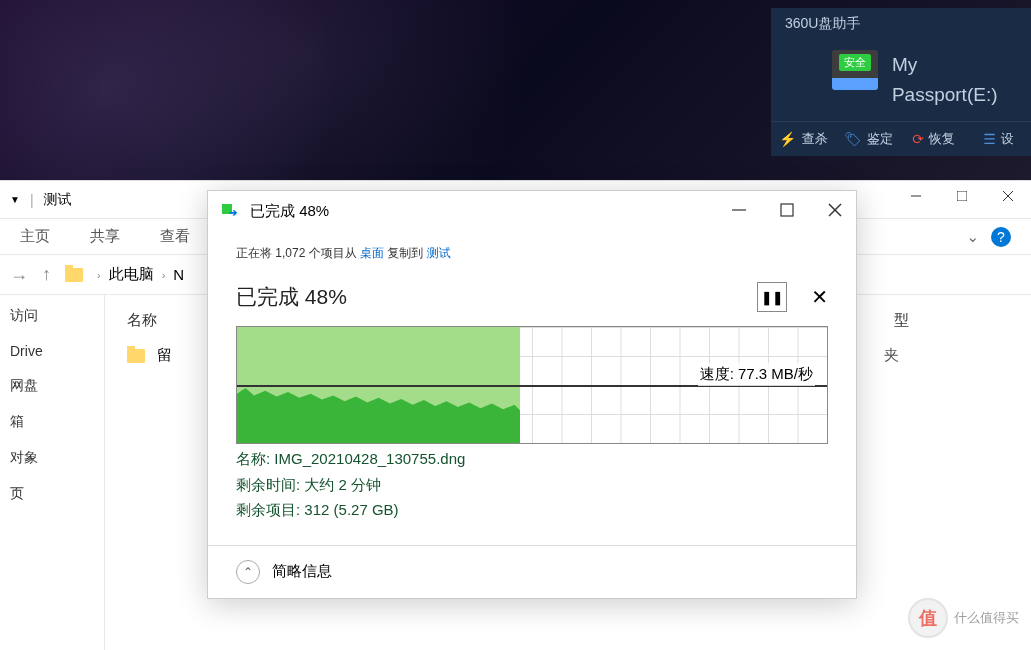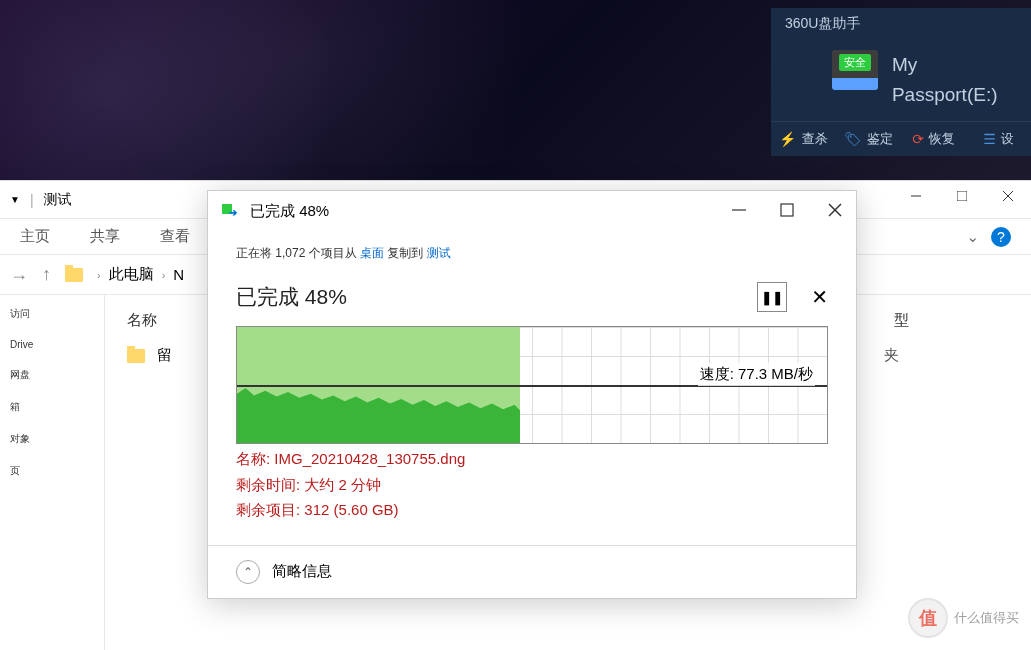--- a/index.html
+++ b/index.html
@@ -33,21 +33,21 @@
     .help-icon { width: 20px; height: 20px; border-radius: 50%; background: #0078d7; color: #fff; display: flex; align-items: center; justify-content: center; font-size: 14px; }
     
     .exp-addr { display: flex; align-items: center; height: 40px; padding: 0 10px; gap: 14px; font-size: 15px; border-bottom: 1px solid #e8e8e8; }
     .nav-arrow { color: #888; font-size: 18px; cursor: pointer; }
     .addr-folder { width: 18px; height: 14px; background: #ffd76a; border-radius: 1px; position: relative; }
     .addr-folder::before { content: ''; position: absolute; top: -3px; left: 0; width: 8px; height: 3px; background: #ffd76a; }
     .addr-path { display: flex; gap: 8px; align-items: center; }
     .addr-sep { color: #888; font-size: 11px; }
     
     .exp-body { display: flex; height: calc(100% - 114px); }
-    .exp-sidebar { width: 105px; border-right: 1px solid #e8e8e8; padding: 12px 10px; font-size: 10px; color: #333; display: flex; flex-direction: column; gap: 18px; }
+    .exp-sidebar { width: 105px; border-right: 1px solid #e8e8e8; padding: 12px 10px; font-size: 14px; color: #333; display: flex; flex-direction: column; gap: 18px; }
     .exp-main { flex: 1; padding: 10px 22px; }
     .col-headers { display: flex; font-size: 15px; color: #333; padding: 6px 0; gap: 250px; }
     .col-headers .far-right { margin-left: auto; padding-right: 100px; }
     .file-row { display: flex; align-items: center; gap: 12px; padding: 10px 0; font-size: 15px; }
     .file-row .meta { margin-left: auto; color: #555; padding-right: 110px; }
 
     .copy-dialog { position: absolute; top: 190px; left: 207px; width: 650px; background: #fff; box-shadow: 0 5px 30px rgba(0,0,0,0.2); border: 1px solid #ccc; z-index: 10; }
     .dlg-titlebar { display: flex; align-items: center; height: 40px; padding: 0 14px; font-size: 15px; }
     .dlg-icon { width: 16px; height: 14px; margin-right: 12px; position: relative; }
     .dlg-icon .d1 { position: absolute; width: 10px; height: 10px; background: #2ecc40; top: 0; left: 0; }
@@ -65,21 +65,21 @@
     .pause-btn { width: 30px; height: 30px; border: 1px solid #888; display: flex; align-items: center; justify-content: center; cursor: pointer; font-size: 13px; font-weight: bold; }
     .close-x { cursor: pointer; font-size: 20px; }
     
     .chart { width: 592px; height: 118px; border: 1px solid #888; position: relative; background: #fff; margin-bottom: 2px; }
     .chart-grid { position: absolute; inset: 0; background-image: linear-gradient(#ddd 1px, transparent 1px), linear-gradient(90deg, #ddd 1px, transparent 1px); background-size: 29.5px 29px; }
     .chart-fill-light { position: absolute; left: 0; top: 0; width: 48%; height: 100%; background: #a4dd8a; }
     .chart-fill-dark { position: absolute; left: 0; bottom: 0; width: 48%; height: 50%; background: #3ab53a; clip-path: polygon(0 15%, 3% 5%, 6% 18%, 10% 10%, 14% 20%, 18% 12%, 22% 22%, 26% 15%, 30% 25%, 34% 18%, 38% 28%, 42% 20%, 46% 30%, 50% 22%, 54% 32%, 58% 24%, 62% 34%, 66% 26%, 70% 36%, 74% 28%, 78% 38%, 82% 30%, 86% 40%, 90% 32%, 94% 42%, 98% 34%, 100% 44%, 100% 100%, 0 100%); }
     .chart-midline { position: absolute; left: 0; right: 0; top: 50%; border-top: 2px solid #333; }
     .chart-speed { position: absolute; right: 12px; top: 36px; font-size: 15px; background: rgba(255,255,255,0.8); padding: 2px; }
     
-    .details { font-size: 15px; color: #b91c1c; line-height: 1.7; }
+    .details { font-size: 15px; color: #14532d; line-height: 1.7; }
     .dlg-footer { border-top: 1px solid #ddd; padding: 14px 28px; display: flex; align-items: center; gap: 12px; }
     .chev-circle { width: 24px; height: 24px; border: 1px solid #aaa; border-radius: 50%; display: flex; align-items: center; justify-content: center; cursor: pointer; font-size: 12px; color: #666; }
     .footer-text { font-size: 15px; }
 
     .watermark { position: absolute; bottom: 12px; right: 12px; display: flex; align-items: center; gap: 6px; color: #888; font-size: 13px; z-index: 5; opacity: 0.8; }
     .wm-circle { width: 40px; height: 40px; border-radius: 50%; background: #f0f0f0; border: 2px solid #ddd; display: flex; align-items: center; justify-content: center; font-size: 18px; color: #e74c3c; font-weight: bold; }
   </style>
 </head>
 <body>
 
@@ -216,21 +216,21 @@
     <div class="chart">
       <div class="chart-grid"></div>
       <div class="chart-fill-light"></div>
       <div class="chart-fill-dark"></div>
       <div class="chart-midline"></div>
       <div class="chart-speed"><span>速度: </span><span>77.3 MB/秒</span></div>
     </div>
     <div class="details">
       <div><span>名称: </span><span>IMG_20210428_130755.dng</span></div>
       <div><span>剩余时间: </span><span>大约 2 分钟</span></div>
-      <div><span>剩余项目: </span><span>312 (5.60 GB)</span></div>
+      <div><span>剩余项目: </span><span>312 (5.27 GB)</span></div>
     </div>
   </div>
   <div class="dlg-footer">
     <div class="chev-circle">⌃</div>
     <span class="footer-text">简略信息</span>
   </div>
 </div>
 
 <div class="watermark">
   <div class="wm-circle">值</div>

